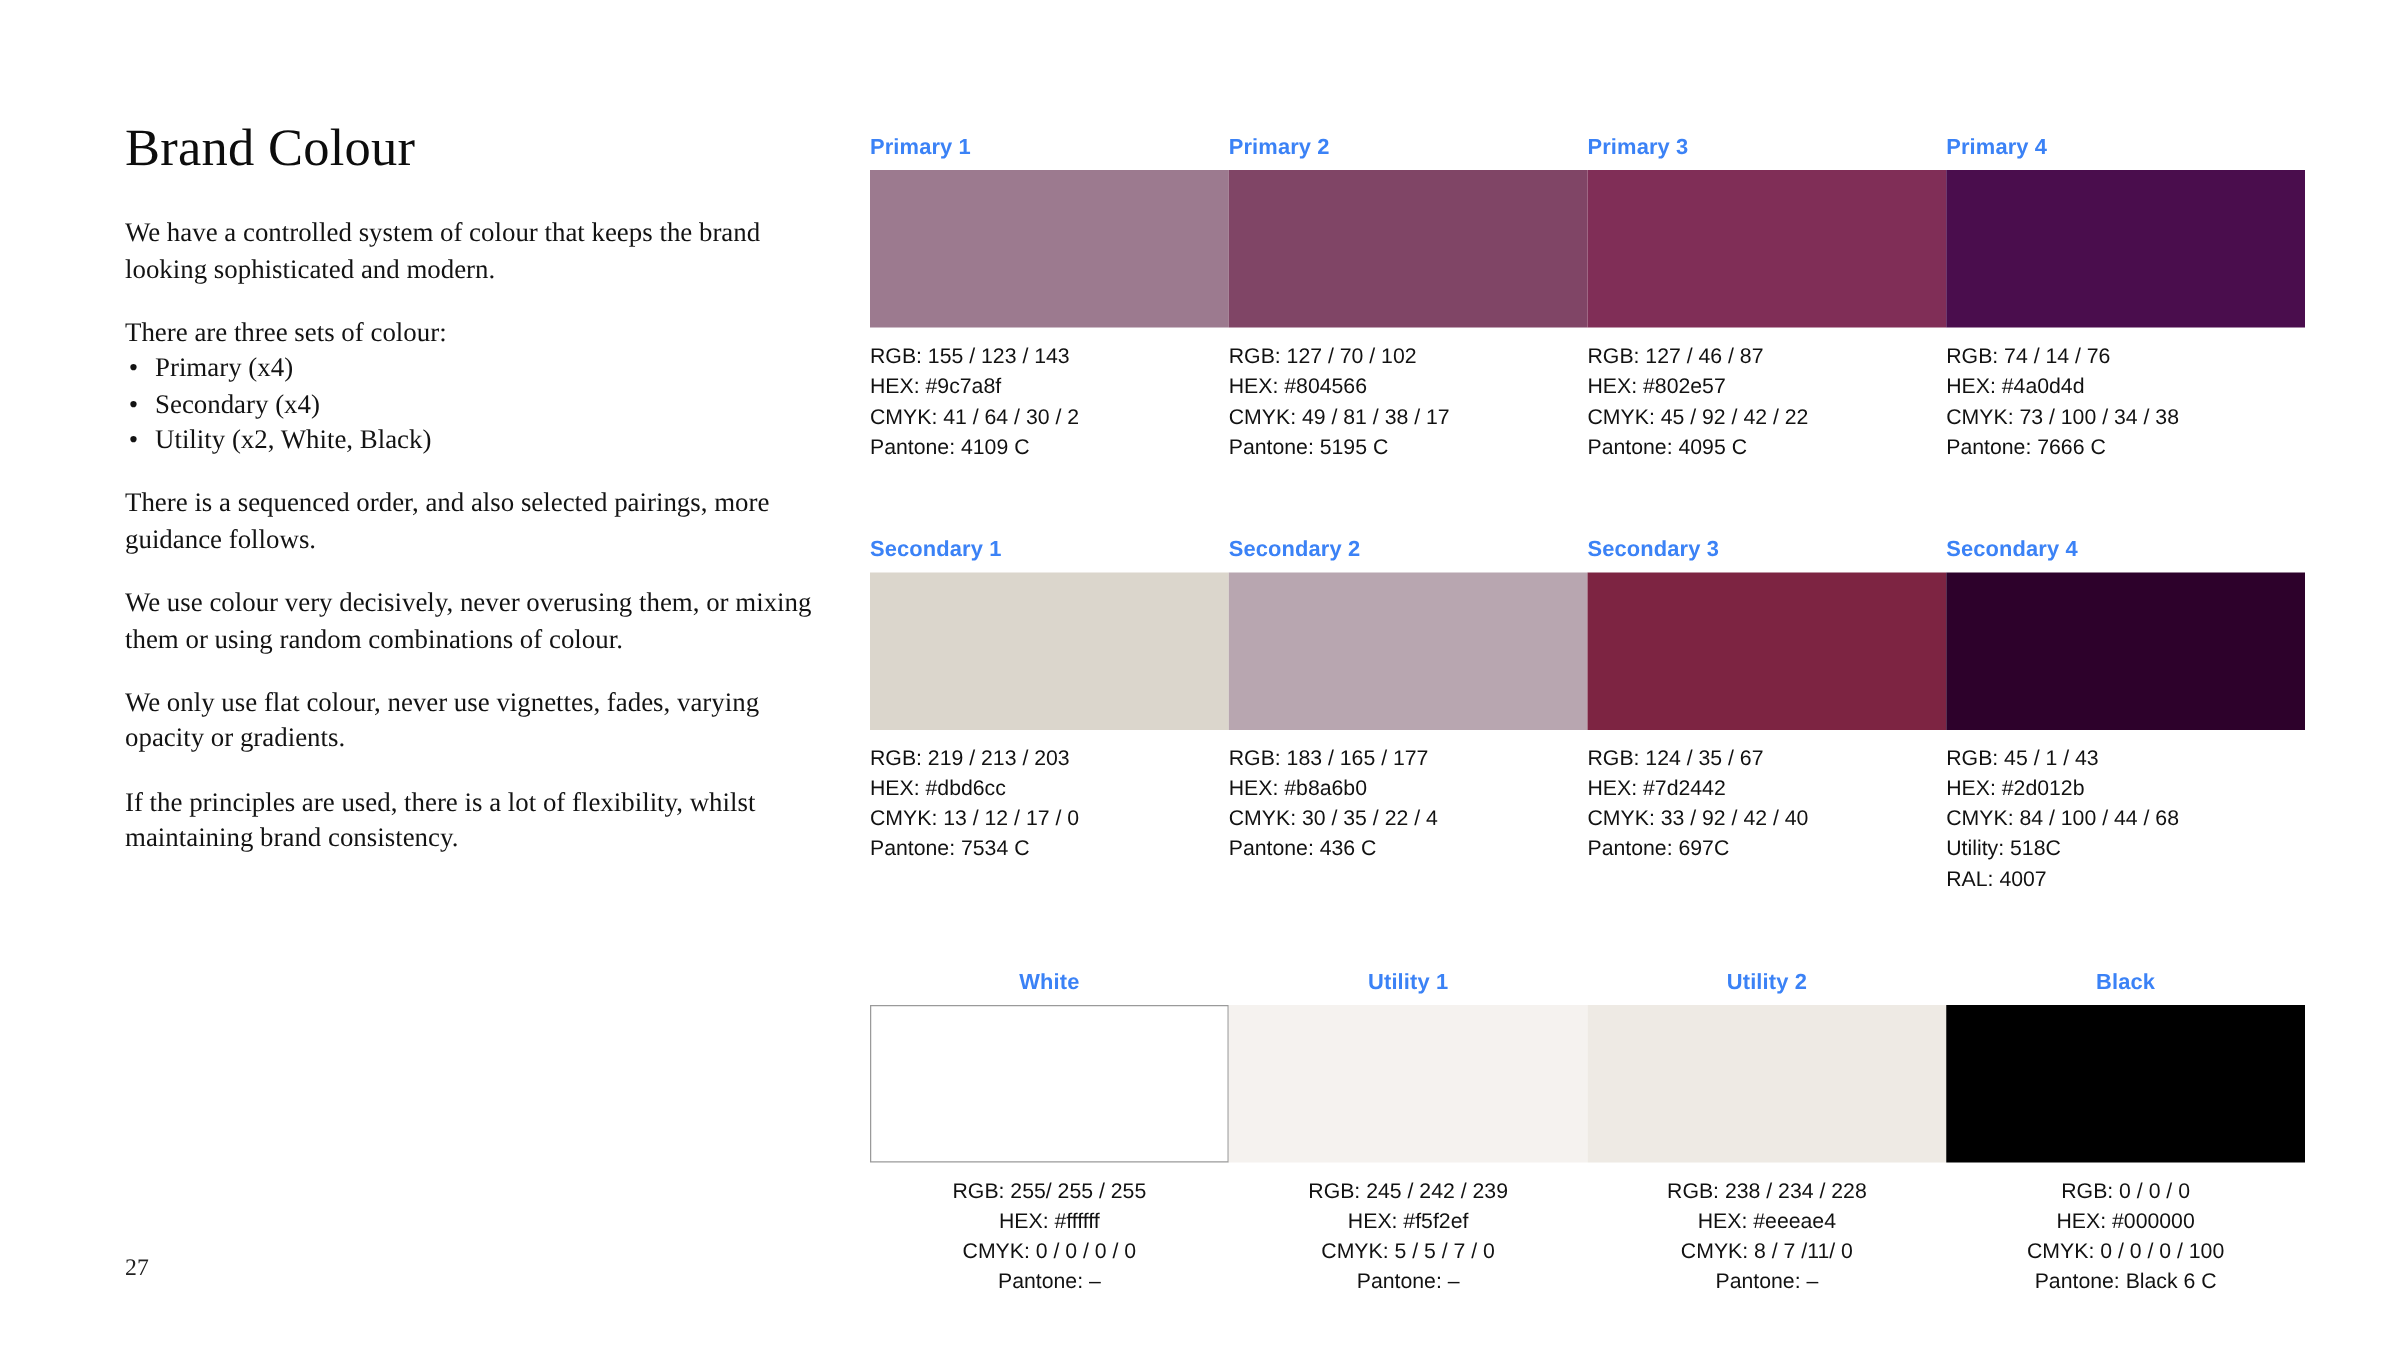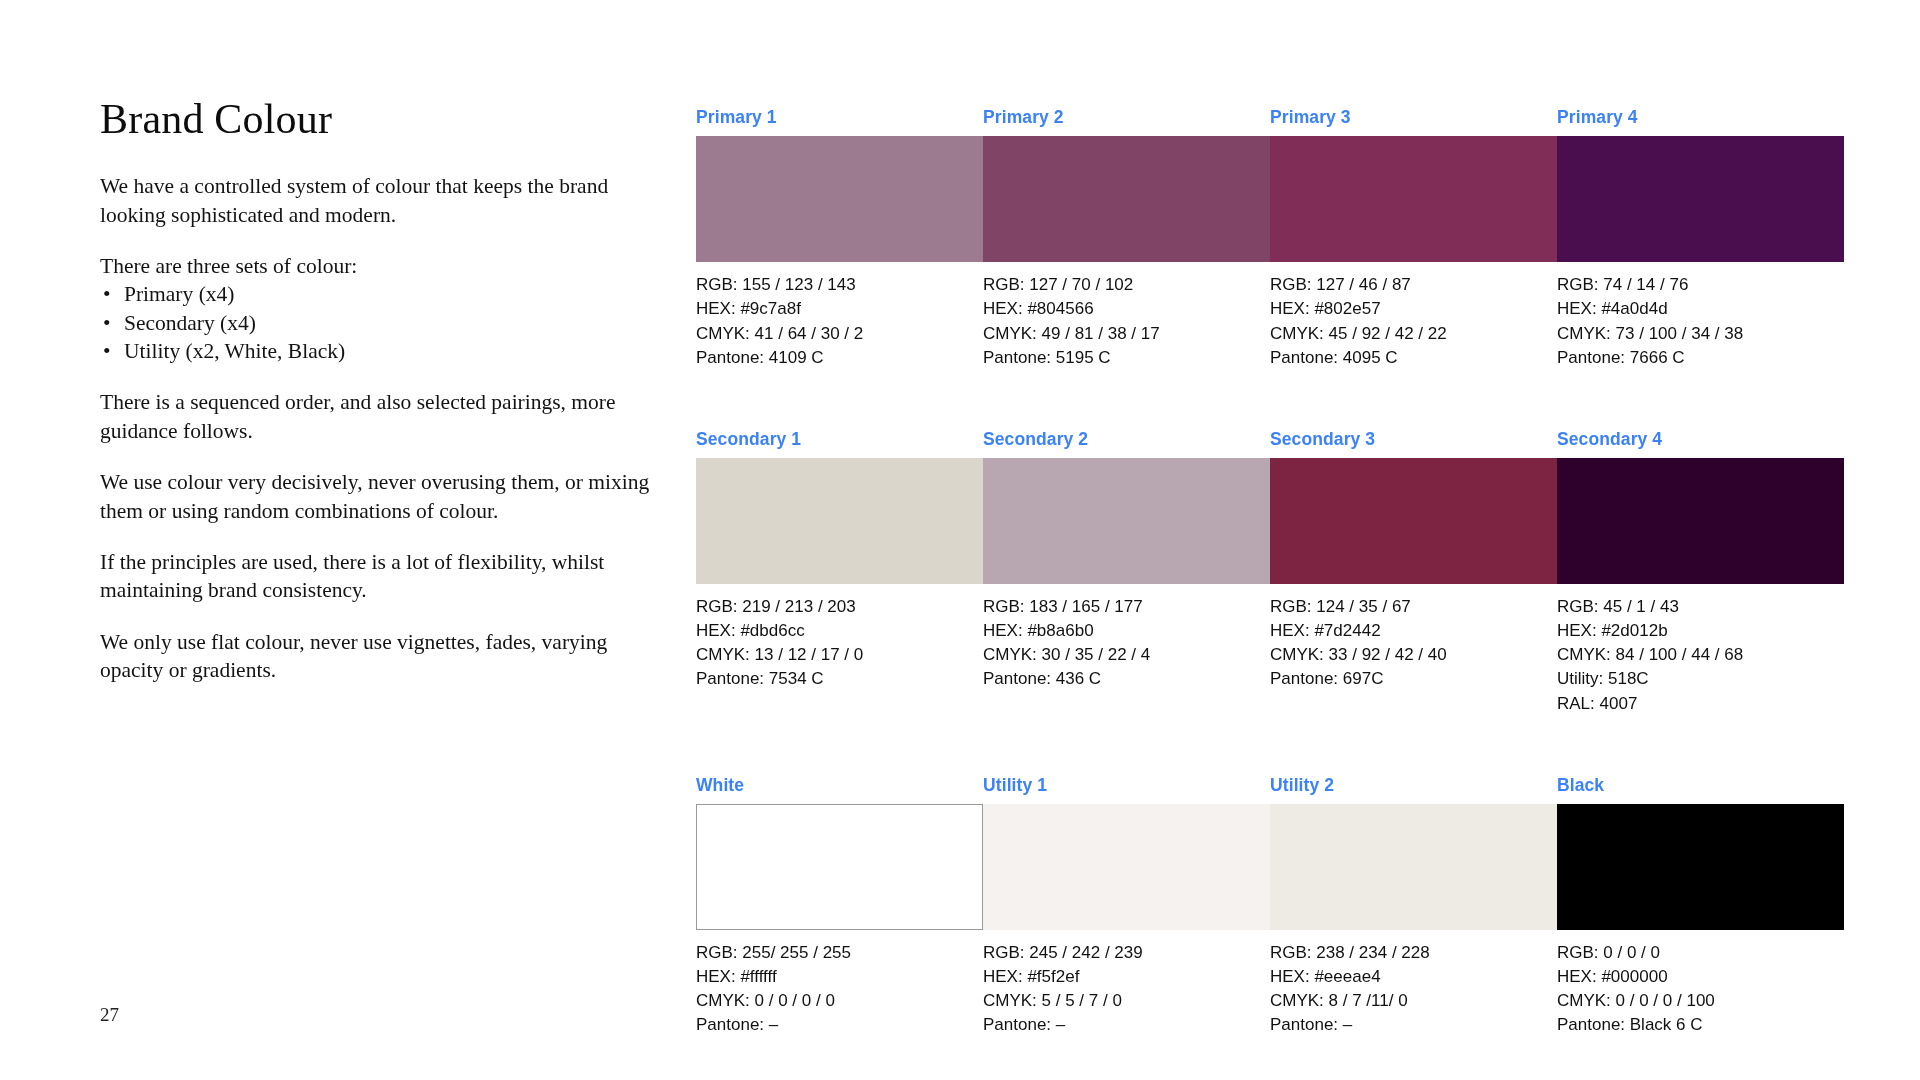--- a/index.html
+++ b/index.html
@@ -75,21 +75,21 @@
     left: 696px;
     top: 108px;
     width: 1148px;
   }
 
   .swatch-row {
     display: flex;
     gap: 0;
     margin-bottom: 60px;
   }
-  .swatch-row:last-child { margin-bottom: 0; }
+  .swatch-row:last-child { margin-bottom: 0; text-align: center; }
 
   .swatch-cell {
     width: 287px;
     flex: 0 0 287px;
   }
 
   .swatch-label {
     font-family: "Liberation Sans", sans-serif;
     font-size: 17.5px;
     font-weight: bold;
@@ -143,23 +143,23 @@
       <li>
         <span class="dot">•</span>
         <span>Utility (x2, White, Black)</span>
       </li>
     </ul>
 
     <p>There is a sequenced order, and also selected pairings, more guidance follows.</p>
 
     <p>We use colour very decisively, never overusing them, or mixing them or using random combinations of colour.</p>
 
+    <p>We only use flat colour, never use vignettes, fades, varying opacity or gradients.</p>
+
     <p>If the principles are used, there is a lot of flexibility, whilst maintaining brand consistency.</p>
-
-    <p>We only use flat colour, never use vignettes, fades, varying opacity or gradients.</p>
 
   </div>
 </div>
 
 <div class="page-number">27</div>
 
 <div class="swatch-area" id="swatch-area">
     <div class="swatch-row">
       <div class="swatch-cell">
         <div class="swatch-label">Primary 1</div>

